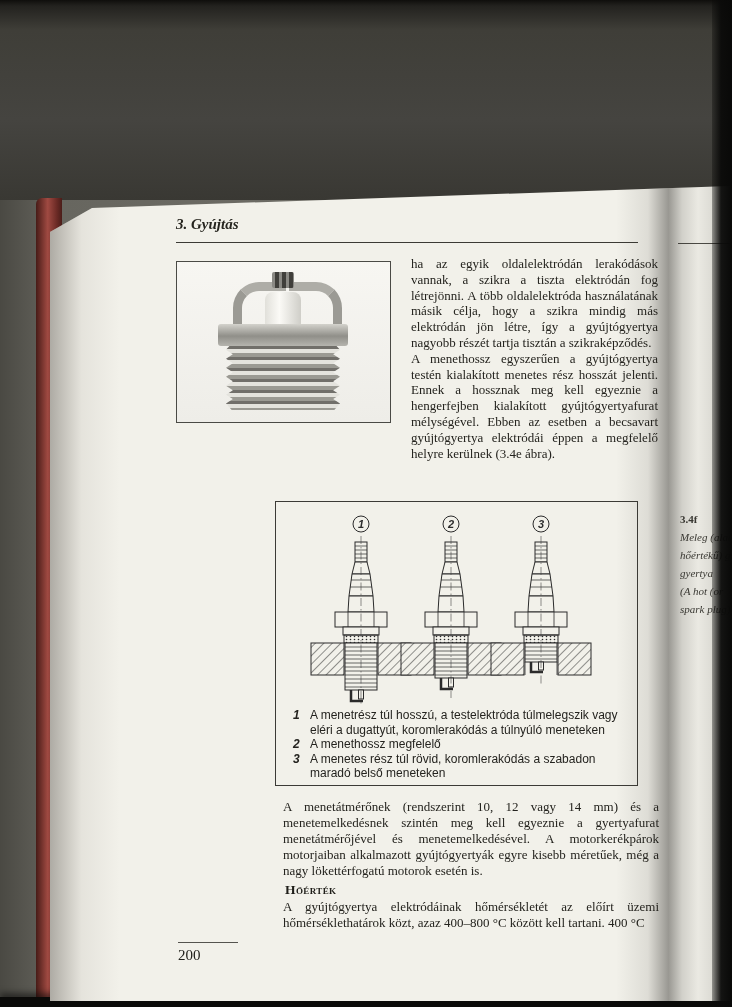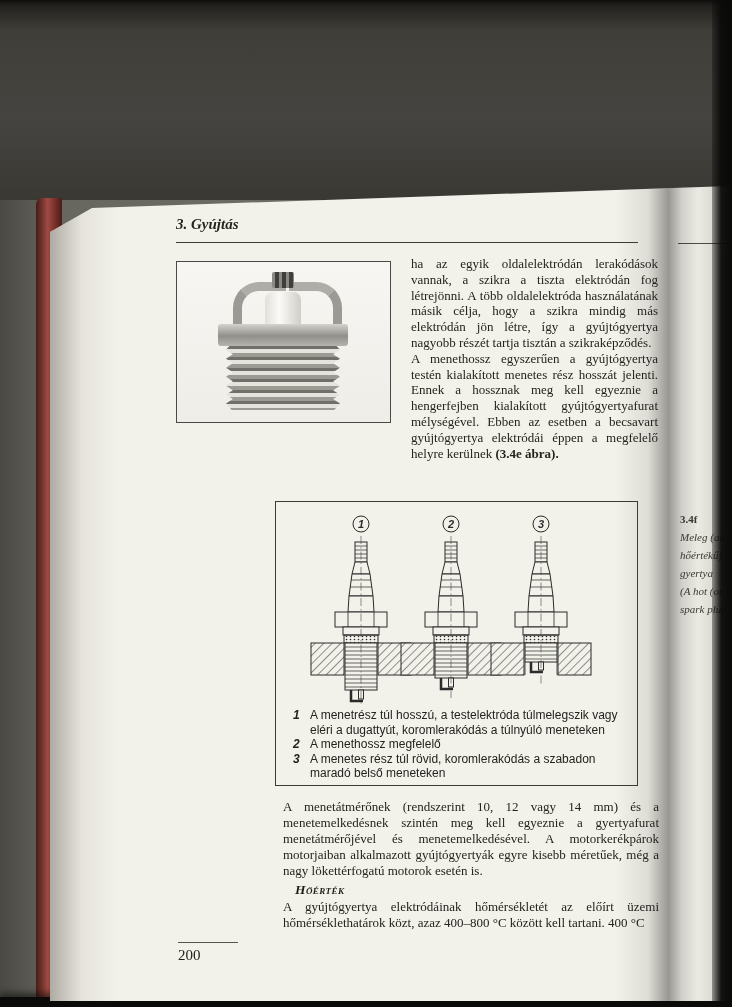--- a/index.html
+++ b/index.html
@@ -36,31 +36,31 @@
     clip-path:polygon(3% 0%,97% 0%,100% 6%,94% 13%,100% 20%,94% 27%,100% 34%,94% 41%,100% 48%,94% 55%,100% 62%,94% 69%,100% 76%,94% 83%,100% 90%,95% 100%,5% 100%,0% 90%,6% 83%,0% 76%,6% 69%,0% 62%,6% 55%,0% 48%,6% 41%,0% 34%,6% 27%,0% 20%,6% 13%,0% 6%);}
   .cap{font-size:11.5px;font-style:italic;color:#2c2b26;line-height:14px;}
   .cap .cap-id{font-style:normal;font-weight:bold;}
   .cap-d{position:absolute;left:122px;top:243px;width:242px;}
   .cap-e{position:absolute;left:126px;top:511px;width:102px;}
   
   .col-right{position:absolute;left:361px;top:70px;width:247px;font-size:13px;line-height:15.8px;
     color:#24231e;text-align:justify;}
   .heading{font-weight:bold;font-variant:small-caps;letter-spacing:.4px;font-size:13.5px;color:#1f1e19;}
   .col-right .heading{margin:6px 0 2px 0;text-align:left;}
-  .ref-bold{font-weight:bold;}
+  .ref-bold{font-weight:normal;}
   
   .figbox-e{position:absolute;left:225px;top:315px;width:361px;height:283px;border:1.3px solid #3c3b36;}
   .diagram{position:absolute;left:1px;top:10px;}
   .legend{position:absolute;left:17px;top:206px;width:338px;font-family:"Liberation Sans",sans-serif;
     font-size:12px;line-height:14.6px;color:#24231f;}
   .legend-row{display:grid;grid-template-columns:17px 1fr;}
   .legend-num{font-weight:bold;font-style:italic;}
   
   .para-b{position:absolute;width:376px;left:233px;font-size:13px;line-height:16px;color:#24231e;text-align:justify;}
-  .h2abs{position:absolute;left:245px;font-style:italic;}
+  .h2abs{position:absolute;left:235px;}
   .pgrule{position:absolute;left:128px;top:756px;width:60px;border-top:1px solid #55544e;}
   .pgnum{position:absolute;left:128px;top:761px;font-size:15px;color:#21201b;text-align:right;}
   
   .sliver-rule{position:absolute;left:628px;top:57px;width:52px;border-top:1px solid #4c4b45;}
   .cap-f{position:absolute;left:630px;top:324px;width:50px;font-size:11px;font-style:italic;
     line-height:18px;color:#3a3933;overflow:hidden;}
   .cap-f div{white-space:nowrap;overflow:hidden;}
   .cap-f .cap-id{font-style:normal;font-weight:bold;}
 </style>
 </head>

